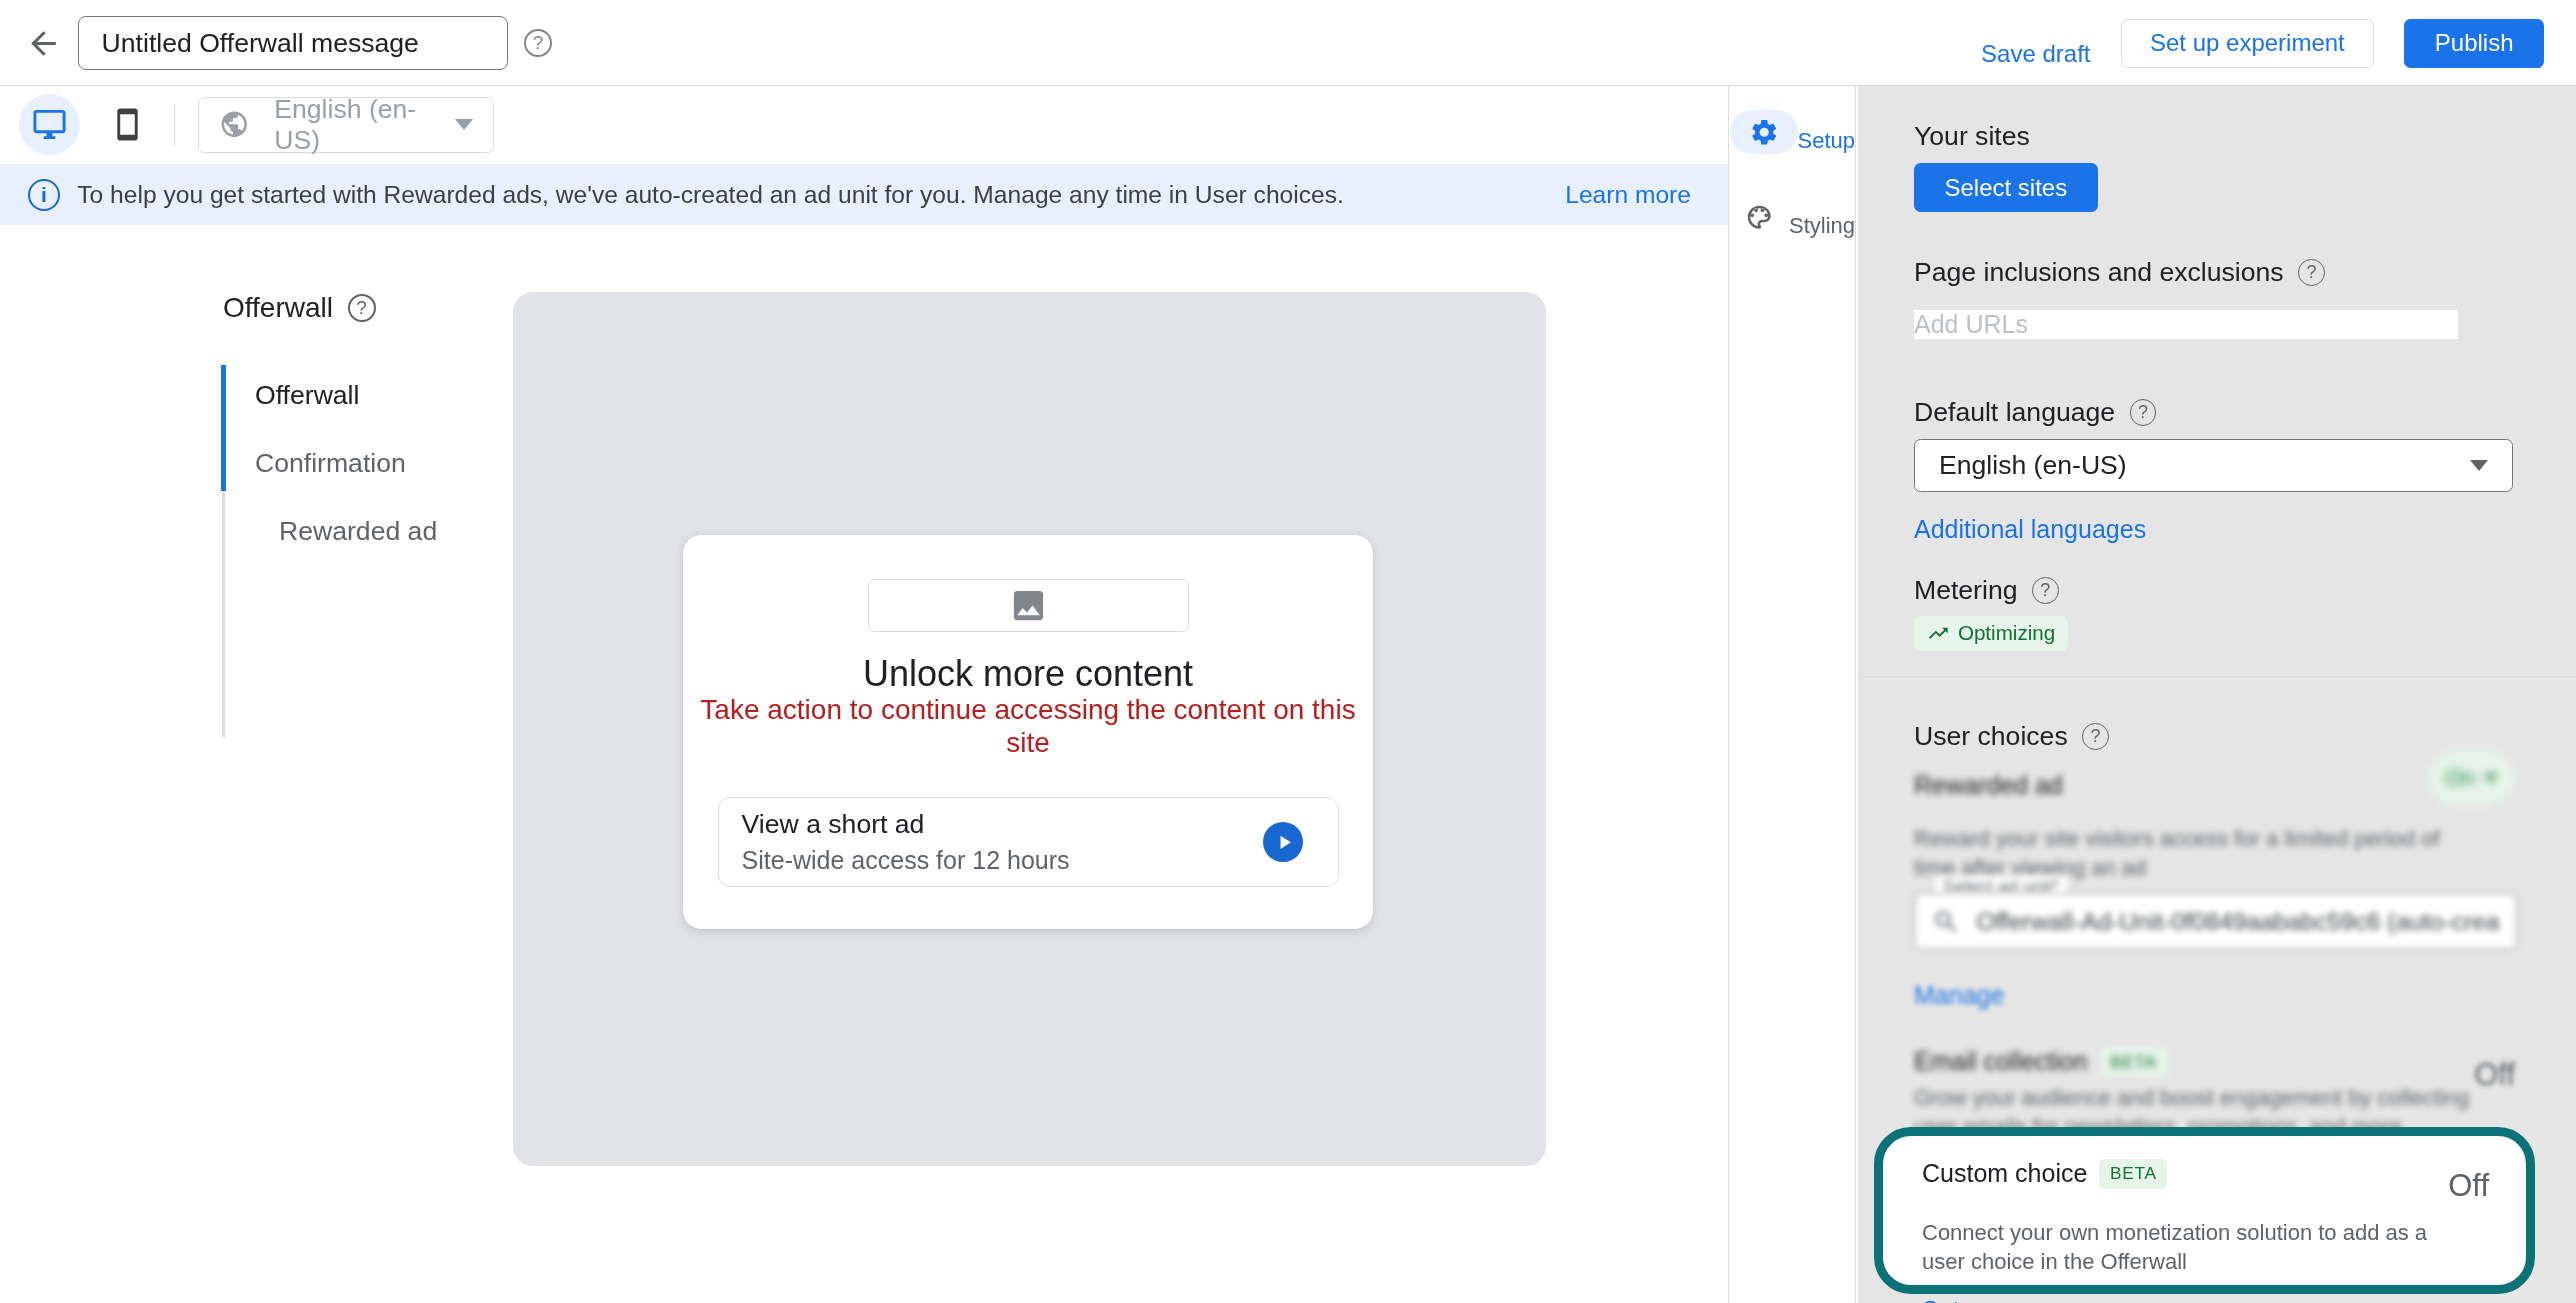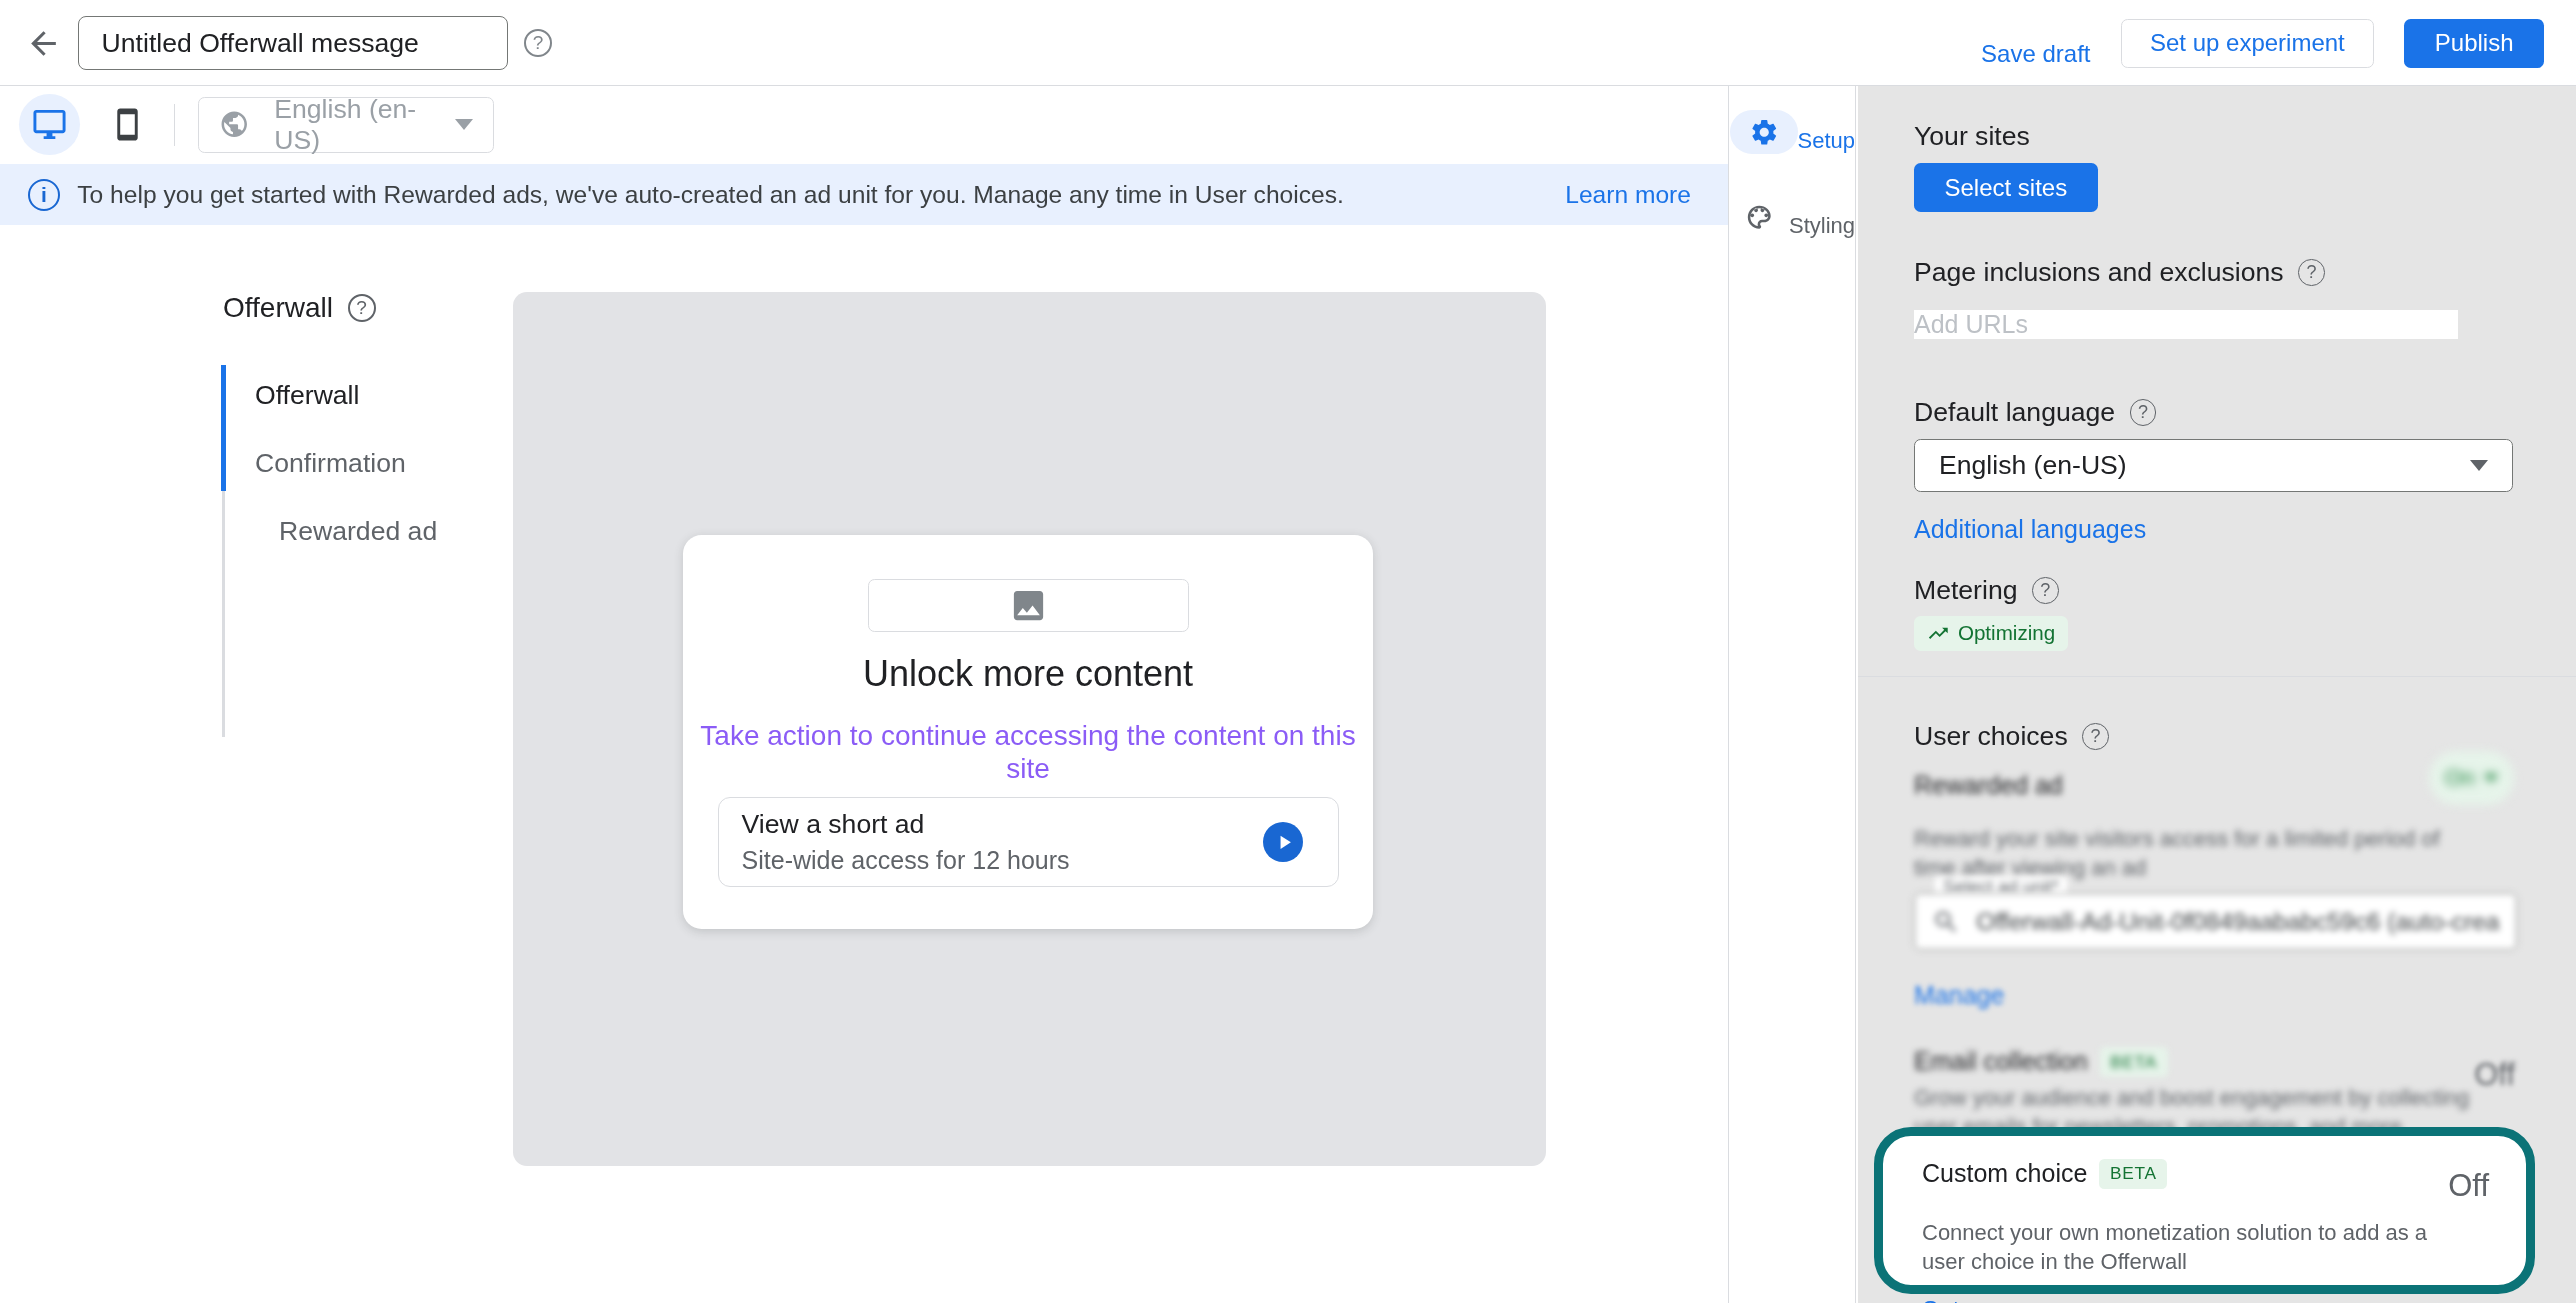--- a/index.html
+++ b/index.html
@@ -42,26 +42,26 @@
   .ow-nav-head { display:flex; align-items:center; gap:14.6px; font-size:28px; font-weight:500; color:#202124; }
   .ow-nav-head .help-circle { border-color:#5f6368; color:#5f6368; }
   .nav-list { position:relative; margin-top:37px; }
   .nav-rail { position:absolute; left:-1.3px; top:4px; width:3.3px; height:372px; background:#dadce0; }
   .nav-rail-active { position:absolute; left:-2px; top:4px; width:4.6px; height:126px; background:#1a73e8; }
   .nav-item { font-size:26.6px; color:#5f6368; padding:18.6px 0 18.6px 32px; cursor:pointer; }
   .nav-item.active { color:#202124; }
   .nav-item.indent { padding-left:56px; }
 
   
-  .stage { position:absolute; left:513px; top:206px; width:1033px; height:874px; background:#e2e3e6; border-radius:14px; }
+  .stage { position:absolute; left:513px; top:206px; width:1033px; height:874px; background:#e2e3e6; border-radius:20px; }
   .card { position:absolute; left:170px; top:243px; width:690px; height:394px; background:#fff; border-radius:18.6px; box-shadow:0 2.7px 9.3px rgba(60,64,67,.18); }
   .ph-box { position:absolute; left:185px; top:44px; width:321px; height:53px; border:1.3px solid #dadce0; border-radius:6.6px; display:flex; align-items:center; justify-content:center; color:#80868b; }
   .ph-box svg { width:39px; height:39px; }
   .card-title { position:absolute; left:0; top:118px; width:100%; text-align:center; font-size:36px; font-weight:500; color:#202124; }
-  .card-sub { position:absolute; left:0; top:184px; width:100%; text-align:center; font-size:28px; line-height:33px; color:#8b5cf6; }
+  .card-sub { position:absolute; left:0; top:158px; width:100%; text-align:center; font-size:28px; line-height:33px; color:#b91c1c; }
   .option-row { position:absolute; left:35px; top:262px; width:621px; height:90px; border:1.3px solid #dadce0; border-radius:12px; display:flex; align-items:center; cursor:pointer; background:#fff; }
   .option-texts { margin-left:22.6px; flex:1; }
   .option-title { font-size:26.6px; font-weight:500; color:#202124; }
   .option-sub { font-size:25px; color:#5f6368; margin-top:6.6px; }
   .play-circle { flex:none; width:40px; height:40px; border-radius:50%; background:#1967d2; display:flex; align-items:center; justify-content:center; margin-right:35px; color:#fff; }
   .play-circle svg { width:22.6px; height:22.6px; margin-left:2.7px; }
 
   
   .rail { position:absolute; left:1730px; top:86px; width:126px; height:1217px; border-right:1.3px solid #dadce0; background:#fff; }
   .rail-item { width:100%; display:flex; flex-direction:row; align-items:flex-end; cursor:pointer; }

